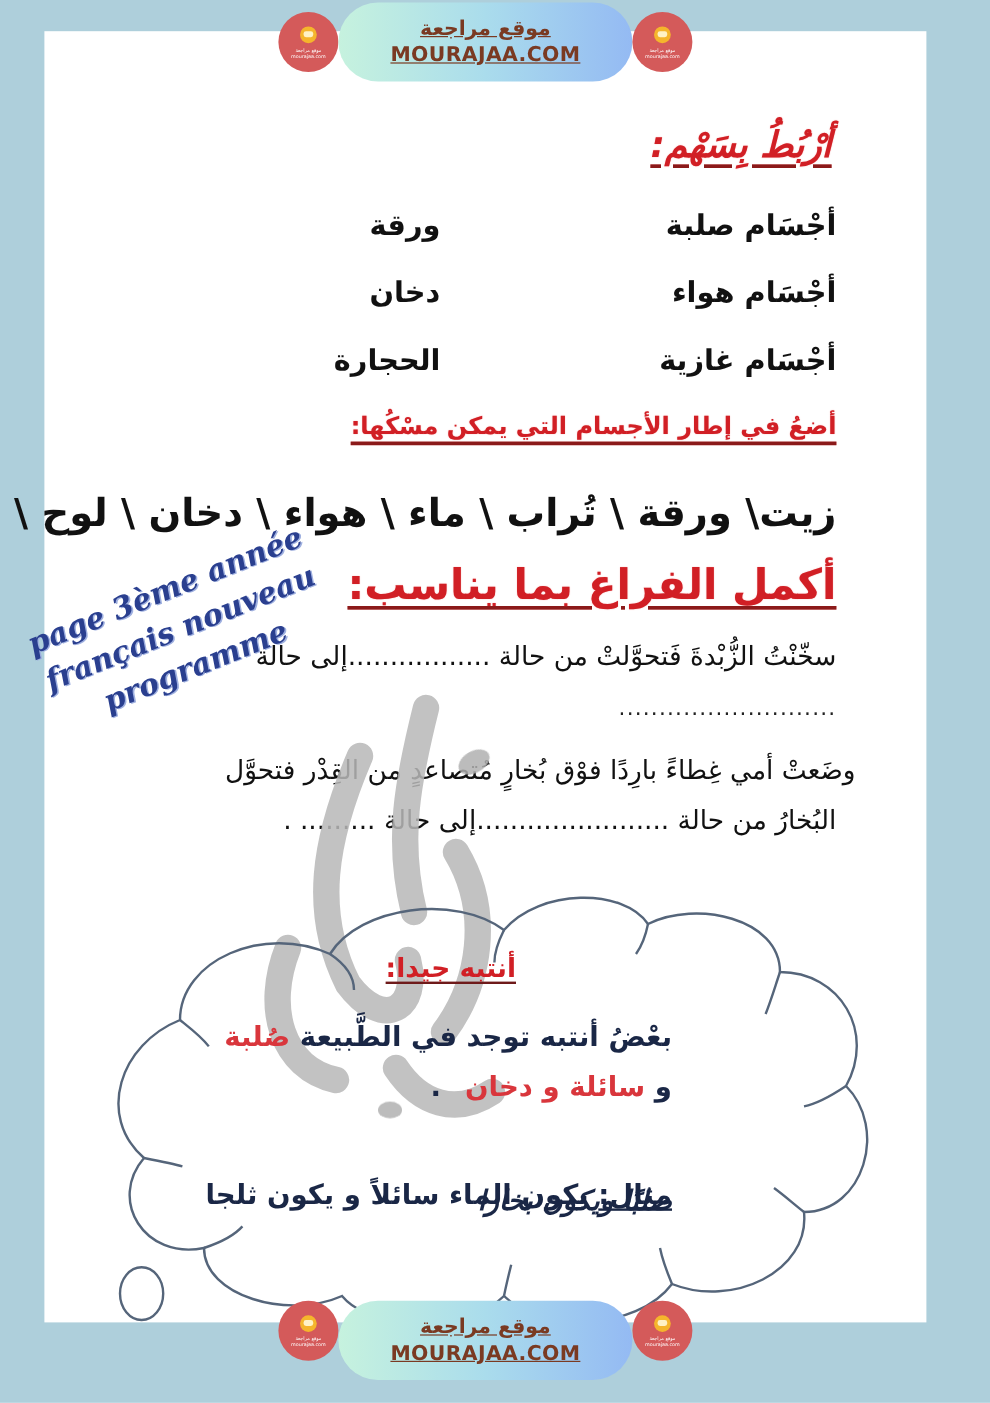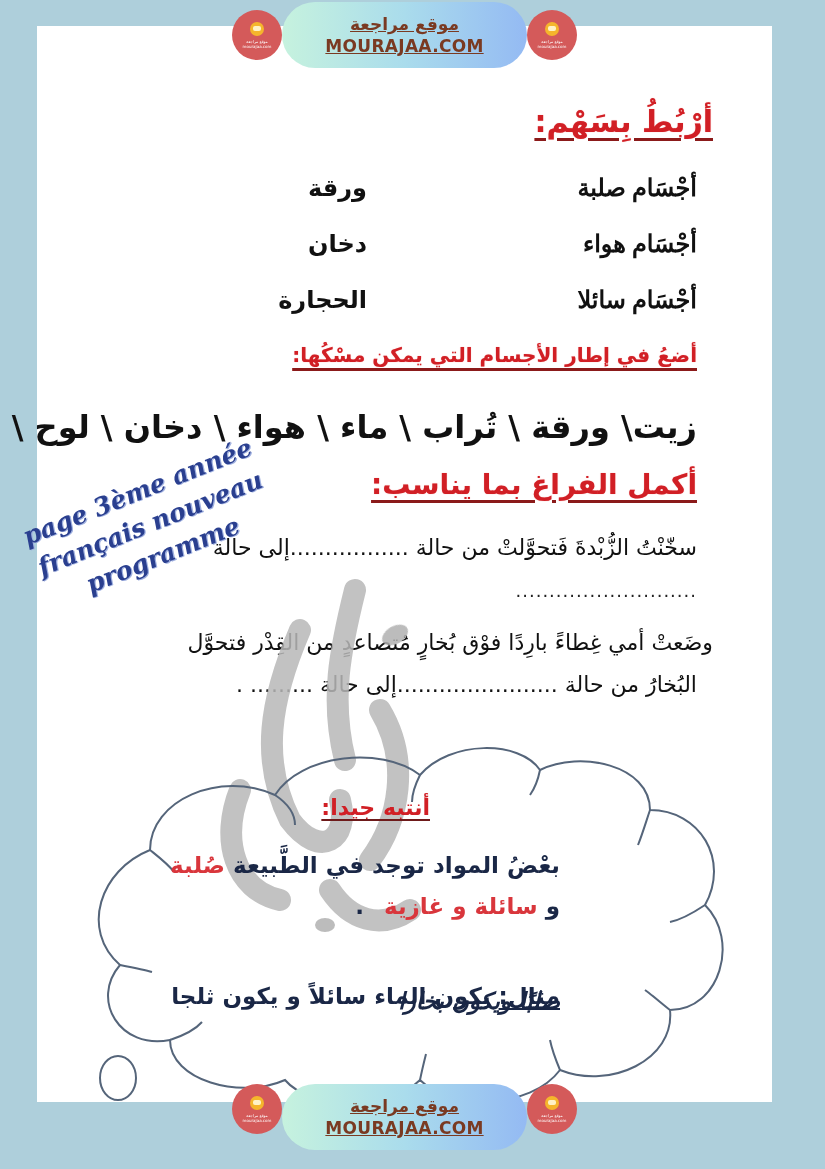--- a/index.html
+++ b/index.html
@@ -45,21 +45,21 @@
 
     
     .rtl { direction: rtl; text-align: right; position: absolute; }
     .heading {
       color: #d11f25; font-weight: bold; font-size: 30px; text-decoration: underline;
       text-decoration-color: #8b1a1a; text-decoration-thickness: 3px; text-underline-offset: 6px;
       text-shadow: 0 0 1px #f4a0a0;
     }
     .match-row { position: absolute; right: 128px; width: 520px; height: 40px; direction: rtl; }
     .match-row .l, .match-row .r { position: absolute; top: 0; font-size: 24px; font-weight: bold; color: #111; white-space: nowrap; }
-    .match-row .l { right: 0; font-family: Liberation Serif, serif; }
+    .match-row .l { right: 0; }
     .match-row .r { right: 330px; }
     .body-text { font-size: 22px; color: #111; white-space: nowrap; }
     .bold-text { font-size: 23px; font-weight: bold; color: #111; white-space: nowrap; }
     .dots { font-size: 18px; color: #222; letter-spacing: 1px; }
 
     .stamp {
       position: absolute; left: 40px; top: 470px; width: 250px; height: 180px;
       transform: rotate(-22deg); transform-origin: 50% 50%;
       color: #2a3f8f; font-family: "DejaVu Serif", serif; font-style: italic; font-weight: bold;
       font-size: 25px; line-height: 34px; text-align: center;
@@ -106,38 +106,38 @@
     <path d="M60 230 C 40 280, 55 330, 100 340"></path>
     <path d="M200 150 C 230 200, 220 260, 190 300"></path>
     <path d="M150 330 C 170 360, 200 370, 230 350"></path>
   </g>
   <g fill="#b0b0b0" opacity="0.85">
     <ellipse cx="215" cy="75" rx="14" ry="9" transform="rotate(-30 215 75)"></ellipse>
     <ellipse cx="145" cy="365" rx="10" ry="7"></ellipse>
   </g>
 </svg>
 
-<div class="rtl heading" style="right:112px; top:104px;">أرْبُطُ بِسَهْم:</div>
+<div class="rtl heading" style="right:132px; top:104px;font-style:italic;">أرْبُطُ بِسَهْم:</div>
 <div class="match-row" style="top:174px;">
   <span class="l">أجْسَام صلبة</span>
   <span class="r">ورقة</span>
 </div>
 <div class="match-row" style="top:230px;">
   <span class="l">أجْسَام هواء</span>
   <span class="r">دخان</span>
 </div>
 <div class="match-row" style="top:286px;">
-  <span class="l">أجْسَام سائلا</span>
+  <span class="l">أجْسَام غازية</span>
   <span class="r">الحجارة</span>
 </div>
 
 <div class="rtl heading" style="right:128px; top:343px; font-size:20px;">أضعُ في إطار الأجسام التي يمكن مسْكُها:</div>
 <div class="rtl bold-text" style="right:128px; top:408px; font-size:32px;">زيت\ ورقة \ تُراب \ ماء \ هواء \ دخان \ لوح \ قلم</div>
 
-<div class="rtl heading" style="right:128px; top:468px; font-size:28px;">أكمل الفراغ بما يناسب:</div>
+<div class="rtl heading" style="right:128px; top:468px; font-size:35px;">أكمل الفراغ بما يناسب:</div>
 <div class="rtl body-text" style="right:128px; top:535px;">سخّنْتُ الزُّبْدةَ فَتحوَّلتْ من حالة .................إلى حالة</div>
 <div class="rtl dots" style="right:128px; top:580px;">...........................</div>
 <div class="rtl body-text" style="right:112px; top:630px;">وضَعتْ أمي غِطاءً بارِدًا فوْق بُخارٍ مُتصاعدٍ من القِدْر فتحوَّل</div>
 <div class="rtl body-text" style="right:128px; top:672px;">البُخارُ من حالة .......................إلى حالة ......... .</div>
 
 <div class="stamp">
   <div>page 3ème année</div>
   <div>français nouveau</div>
   <div>programme</div>
 </div>
@@ -165,26 +165,26 @@
   <path fill="none" stroke="#55657a" stroke-width="2" d="M470 330 C 465 318, 462 310, 460 300"></path>
   <path fill="none" stroke="#55657a" stroke-width="2" d="M330 340 C 332 330, 334 322, 336 314"></path>
   <path fill="none" stroke="#55657a" stroke-width="2" d="M80 300 C 95 295, 105 290, 112 282"></path>
   <path fill="none" stroke="#55657a" stroke-width="2" d="M30 225 C 45 228, 55 230, 62 232"></path>
   <path fill="none" stroke="#55657a" stroke-width="2" d="M60 110 C 70 118, 78 124, 84 132"></path>
   <ellipse cx="28" cy="338" rx="18" ry="22" fill="none" stroke="#55657a" stroke-width="2"></ellipse>
 </svg>
 
 <div class="rtl note-head cloud-text" style="right:395px; top:795px;">أنتبه جيدا:</div>
 <div class="rtl navy cloud-text" style="right:265px; top:852px; white-space:nowrap;">
-  <span>بعْضُ المواد توجد في الطَّبيعة</span>
+  <span>بعْضُ أنتبه توجد في الطَّبيعة</span>
   <span class="red">صُلبة</span>
 </div>
 <div class="rtl navy cloud-text" style="right:265px; top:893px; white-space:nowrap;">
   <span>و</span>
-  <span class="red">سائلة و غازية</span><span>.</span>
+  <span class="red">سائلة و دخان</span><span>.</span>
 </div>
 <div class="rtl navy cloud-text" style="right:265px; top:948px; white-space:nowrap;margin-top:35px;">
   <span class="ul">مثال:</span>
   <span>يكون الماء سائلاً و يكون ثلجا</span>
 </div>
 <div class="rtl navy cloud-text" style="right:265px; top:988px; white-space:nowrap;font-style:italic;">صلبًا ويكون بخارا</div>
 
 <div class="banner bottom">
   <div class="badge left">
     <div class="coin"></div>

